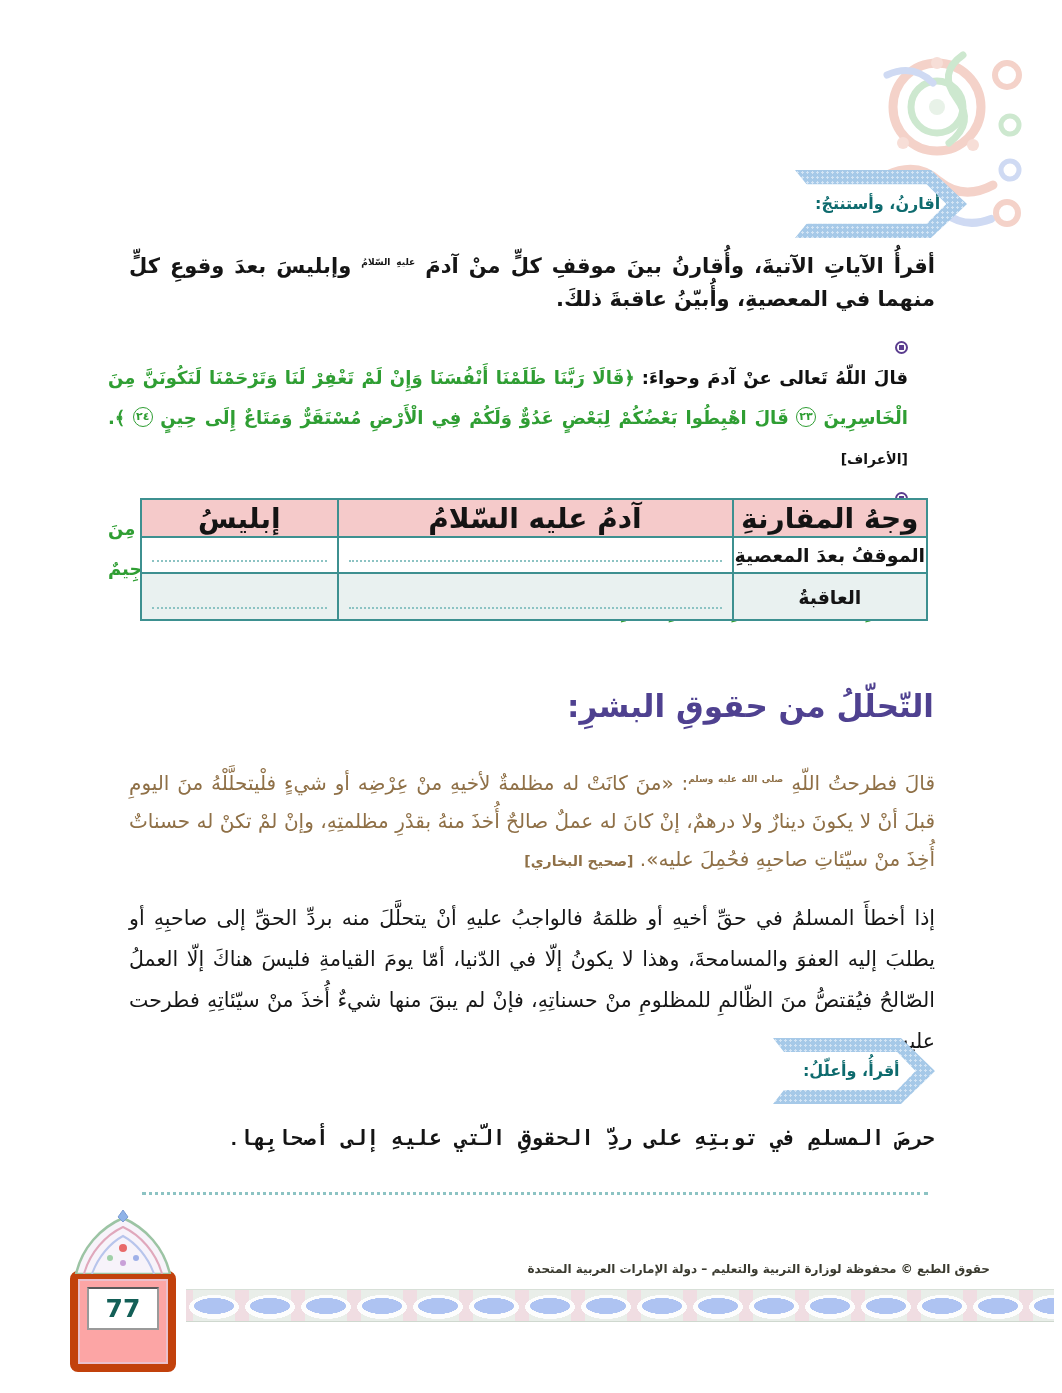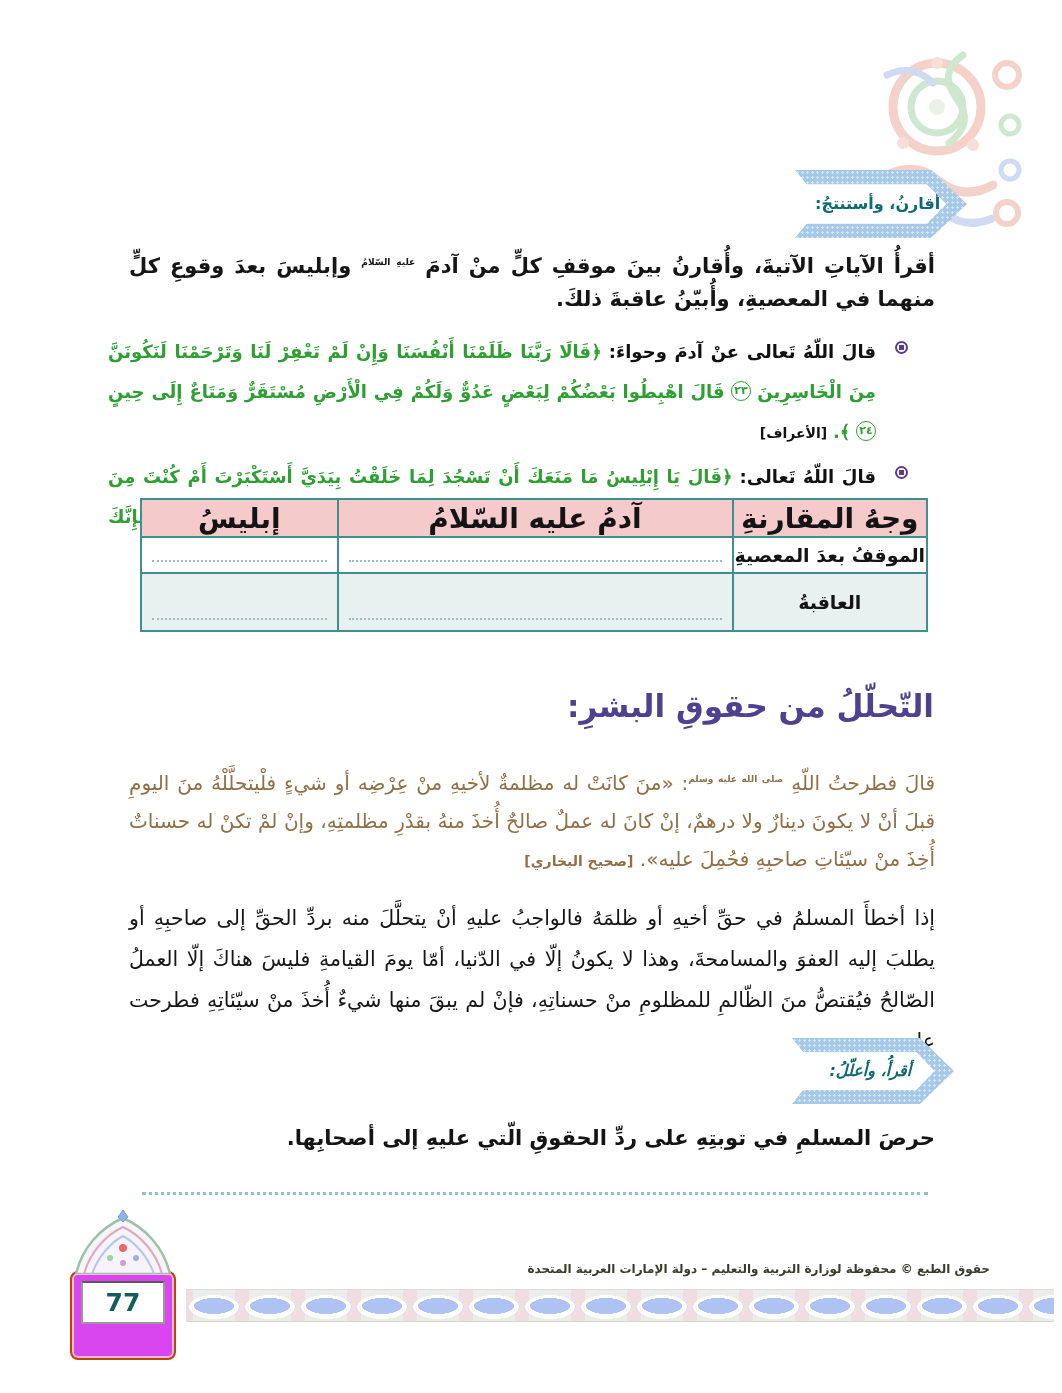--- a/index.html
+++ b/index.html
@@ -26,21 +26,21 @@
     overflow:hidden;
     direction:rtl;
   }
 
   
   .corner-ornament{position:absolute;top:45px;right:35px;width:160px;height:195px;z-index:0;}
 
   
   .banner{position:absolute;z-index:3;}
   .banner-compare{top:170px;right:95px;width:172px;height:68px;}
-  .banner-read{top:1038px;right:108px;width:162px;height:66px;font-style:italic;}
+  .banner-read{top:1038px;right:127px;width:162px;height:66px;}
   .banner-outer{
     position:absolute;inset:0;
     background-color:var(--banner-fill);
     background-image:radial-gradient(rgba(255,255,255,.5) 1px, transparent 1.4px);
     background-size:5px 5px;
     clip-path:polygon(0 0, 79% 0, 100% 50%, 79% 100%, 0 100%, 16% 50%);
   }
   .banner-inner{
     position:absolute;left:0;top:21%;height:58%;width:88%;
     background:#ffffff;
@@ -56,21 +56,21 @@
   
   .intro-paragraph{
     position:absolute;top:246px;right:127px;width:806px;
     font-size:21px;font-weight:bold;color:#151515;
     line-height:33px;text-align:justify;
   }
   .honorific{font-size:9px;font-weight:bold;vertical-align:super;letter-spacing:0;}
 
   
   .verses{position:absolute;top:332px;right:154px;width:800px;}
-  .bullet-row{display:flex;gap:19px;align-items:flex-start;margin-bottom:4px;}
+  .bullet-row{display:flex;gap:4px;align-items:flex-start;margin-bottom:4px;flex-direction:column;}
   .bullet{
     flex:none;width:13px;height:13px;border-radius:50%;
     border:2.5px solid var(--bullet-purple);
     background:radial-gradient(circle at center, var(--bullet-purple) 0 45%, #fff 46%);
     margin-top:9px;
   }
   .verse-par{flex:1;font-size:18px;line-height:40px;text-align:justify;color:#151515;}
   .verse-lead{font-weight:bold;color:#111;}
   .q{color:var(--verse-green);font-weight:bold;}
   .ayah{
@@ -91,21 +91,21 @@
   .comparison-table th,.comparison-table td{
     border:2px solid var(--border-teal);
   }
   .comparison-table th{
     background:var(--header-pink);
     font-size:28px;font-weight:bold;color:#141414;
     height:38px;text-align:center;
   }
   .comparison-table td{position:relative;}
   .row-stance td{height:36px;background:#ffffff;}
-  .row-outcome td{height:58px;background:var(--row-tint);margin-top:39px;}
+  .row-outcome td{height:47px;background:var(--row-tint);margin-top:39px;}
   .label-cell{
     text-align:center;font-size:19px;font-weight:bold;color:#141414;
   }
   .dotline{
     position:absolute;left:10px;right:10px;bottom:10px;height:0;
     border-bottom:2.5px dotted var(--dot-teal);
   }
 
   
   .section-heading{
@@ -125,21 +125,21 @@
 
   
   .explanation-paragraph{
     position:absolute;top:898px;right:127px;width:806px;
     font-size:20.5px;line-height:41px;text-align:justify;color:#161616;
   }
 
   
   .task-statement{
     position:absolute;top:1126px;right:127px;width:806px;
-    font-size:21px;font-weight:bold;color:#141414;
+    font-size:21px;font-weight:bold;color:#141414;font-family:Liberation Mono, monospace;
   }
 
   
   .answer-rule{
     position:absolute;top:1192px;right:134px;left:142px;height:0;
     border-top:3px dotted var(--dot-teal);
   }
 
   
   .copyright-text{
@@ -154,23 +154,23 @@
       radial-gradient(25px 12px at 28px 17px, #fdfdfd 0 99%, transparent 100%),
       linear-gradient(90deg, #f0dde2 0 7px, transparent 7px 49px, #f0dde2 49px 56px);
     background-size:56px 33px;
     background-repeat:repeat-x;
     border-top:1px solid #d8e0d8;border-bottom:1px solid #cfd8cf;
   }
   .page-plaque{position:absolute;left:70px;top:1210px;width:106px;z-index:4;}
   .crown-ornament{display:block;width:106px;height:64px;}
   .plaque-box{
     margin-top:-3px;
-    border:2px solid #c2410c;border-radius:8px;
+    border:8px solid #c2410c;border-radius:8px;
     box-shadow:inset 0 0 0 2px #eac0cd;
-    background:#d946ef;
+    background:#fca5a5;
     padding:8px 9px 34px 9px;
   }
   .num-box{
     border:2px solid #9a9a9a;border-top-color:#5a5a5a;
     background:#ffffff;text-align:center;
     font-size:25px;font-weight:bold;color:var(--page-number-teal);
     padding:5px 2px;
     direction:ltr;
   }
 </style>

